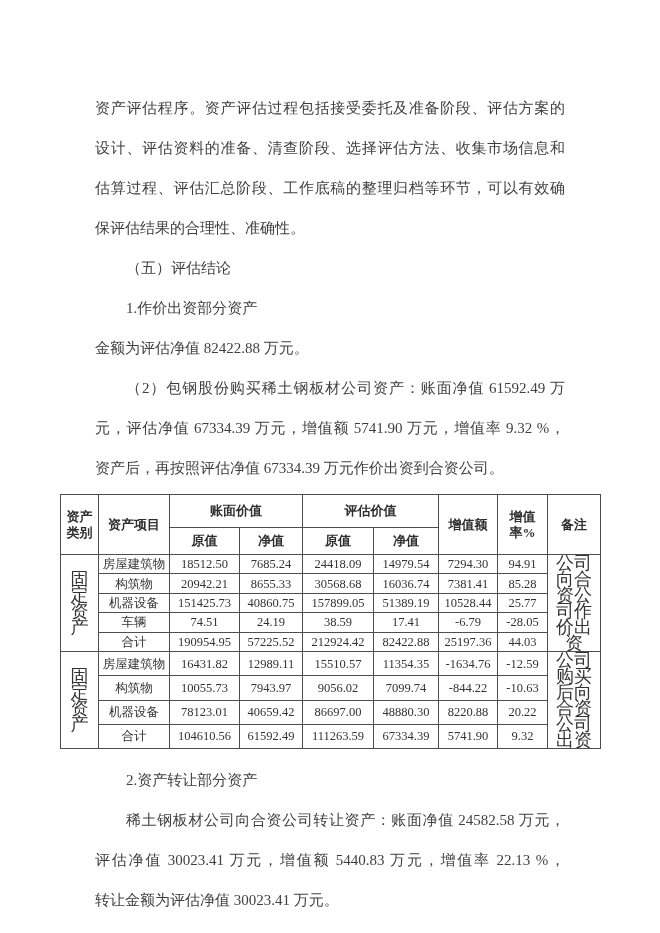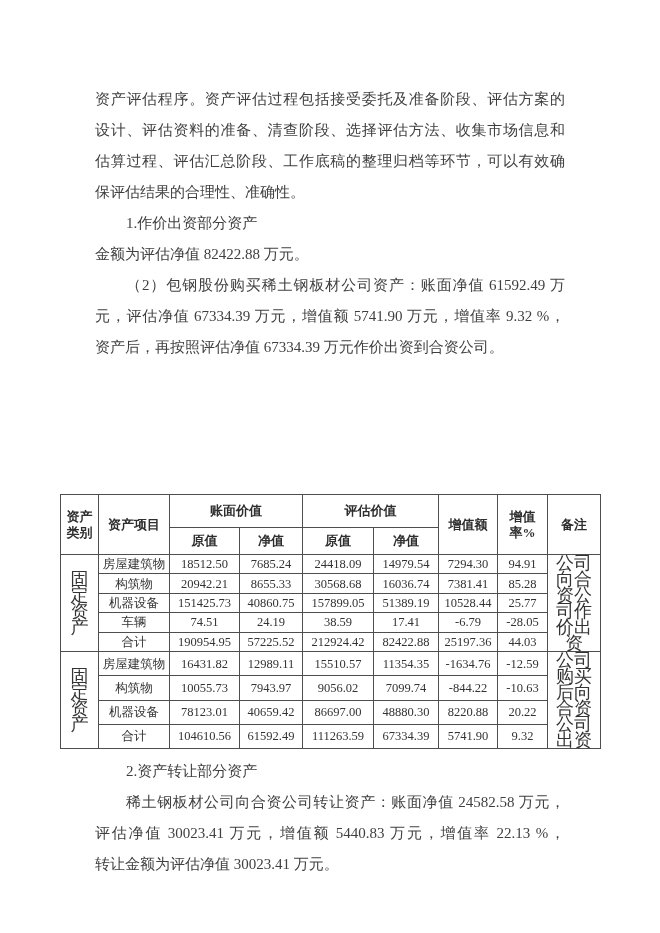--- a/index.html
+++ b/index.html
@@ -16,20 +16,21 @@
     position: absolute;
     left: 95px;
     width: 470px;
     font-size: 15px;
   }
   .line {
     height: 31px;
     line-height: 31px;
     white-space: normal;
     overflow: visible;
+    margin-top: 9px;
   }
   .line.j { text-align: justify; text-align-last: justify; }
   .line.ind { text-indent: 31px; }
 
   table.val {
     position: absolute;
     left: 60px; top: 494px;
     width: 540px;
     border-collapse: collapse;
     table-layout: fixed;
@@ -63,20 +64,21 @@
 </head>
 <body>
 
 <div class="page">
 
   <div class="textblock" style="top:84px">
     <div class="line j">资产评估程序。资产评估过程包括接受委托及准备阶段、评估方案的</div>
     <div class="line j">设计、评估资料的准备、清查阶段、选择评估方法、收集市场信息和</div>
     <div class="line j">估算过程、评估汇总阶段、工作底稿的整理归档等环节，可以有效确</div>
     <div class="line">保评估结果的合理性、准确性。</div>
+    <div class="line ind">（五）评估结论</div>
     <div class="line ind">1.作价出资部分资产</div>
     <div class="line">金额为评估净值 82422.88 万元。</div>
     <div class="line ind j">（2）包钢股份购买稀土钢板材公司资产：账面净值 61592.49 万</div>
     <div class="line j">元，评估净值 67334.39 万元，增值额 5741.90 万元，增值率 9.32 %，</div>
     <div class="line">资产后，再按照评估净值 67334.39 万元作价出资到合资公司。</div>
   </div>
 
   <table class="val">
     <colgroup>
       <col style="width:38px">

